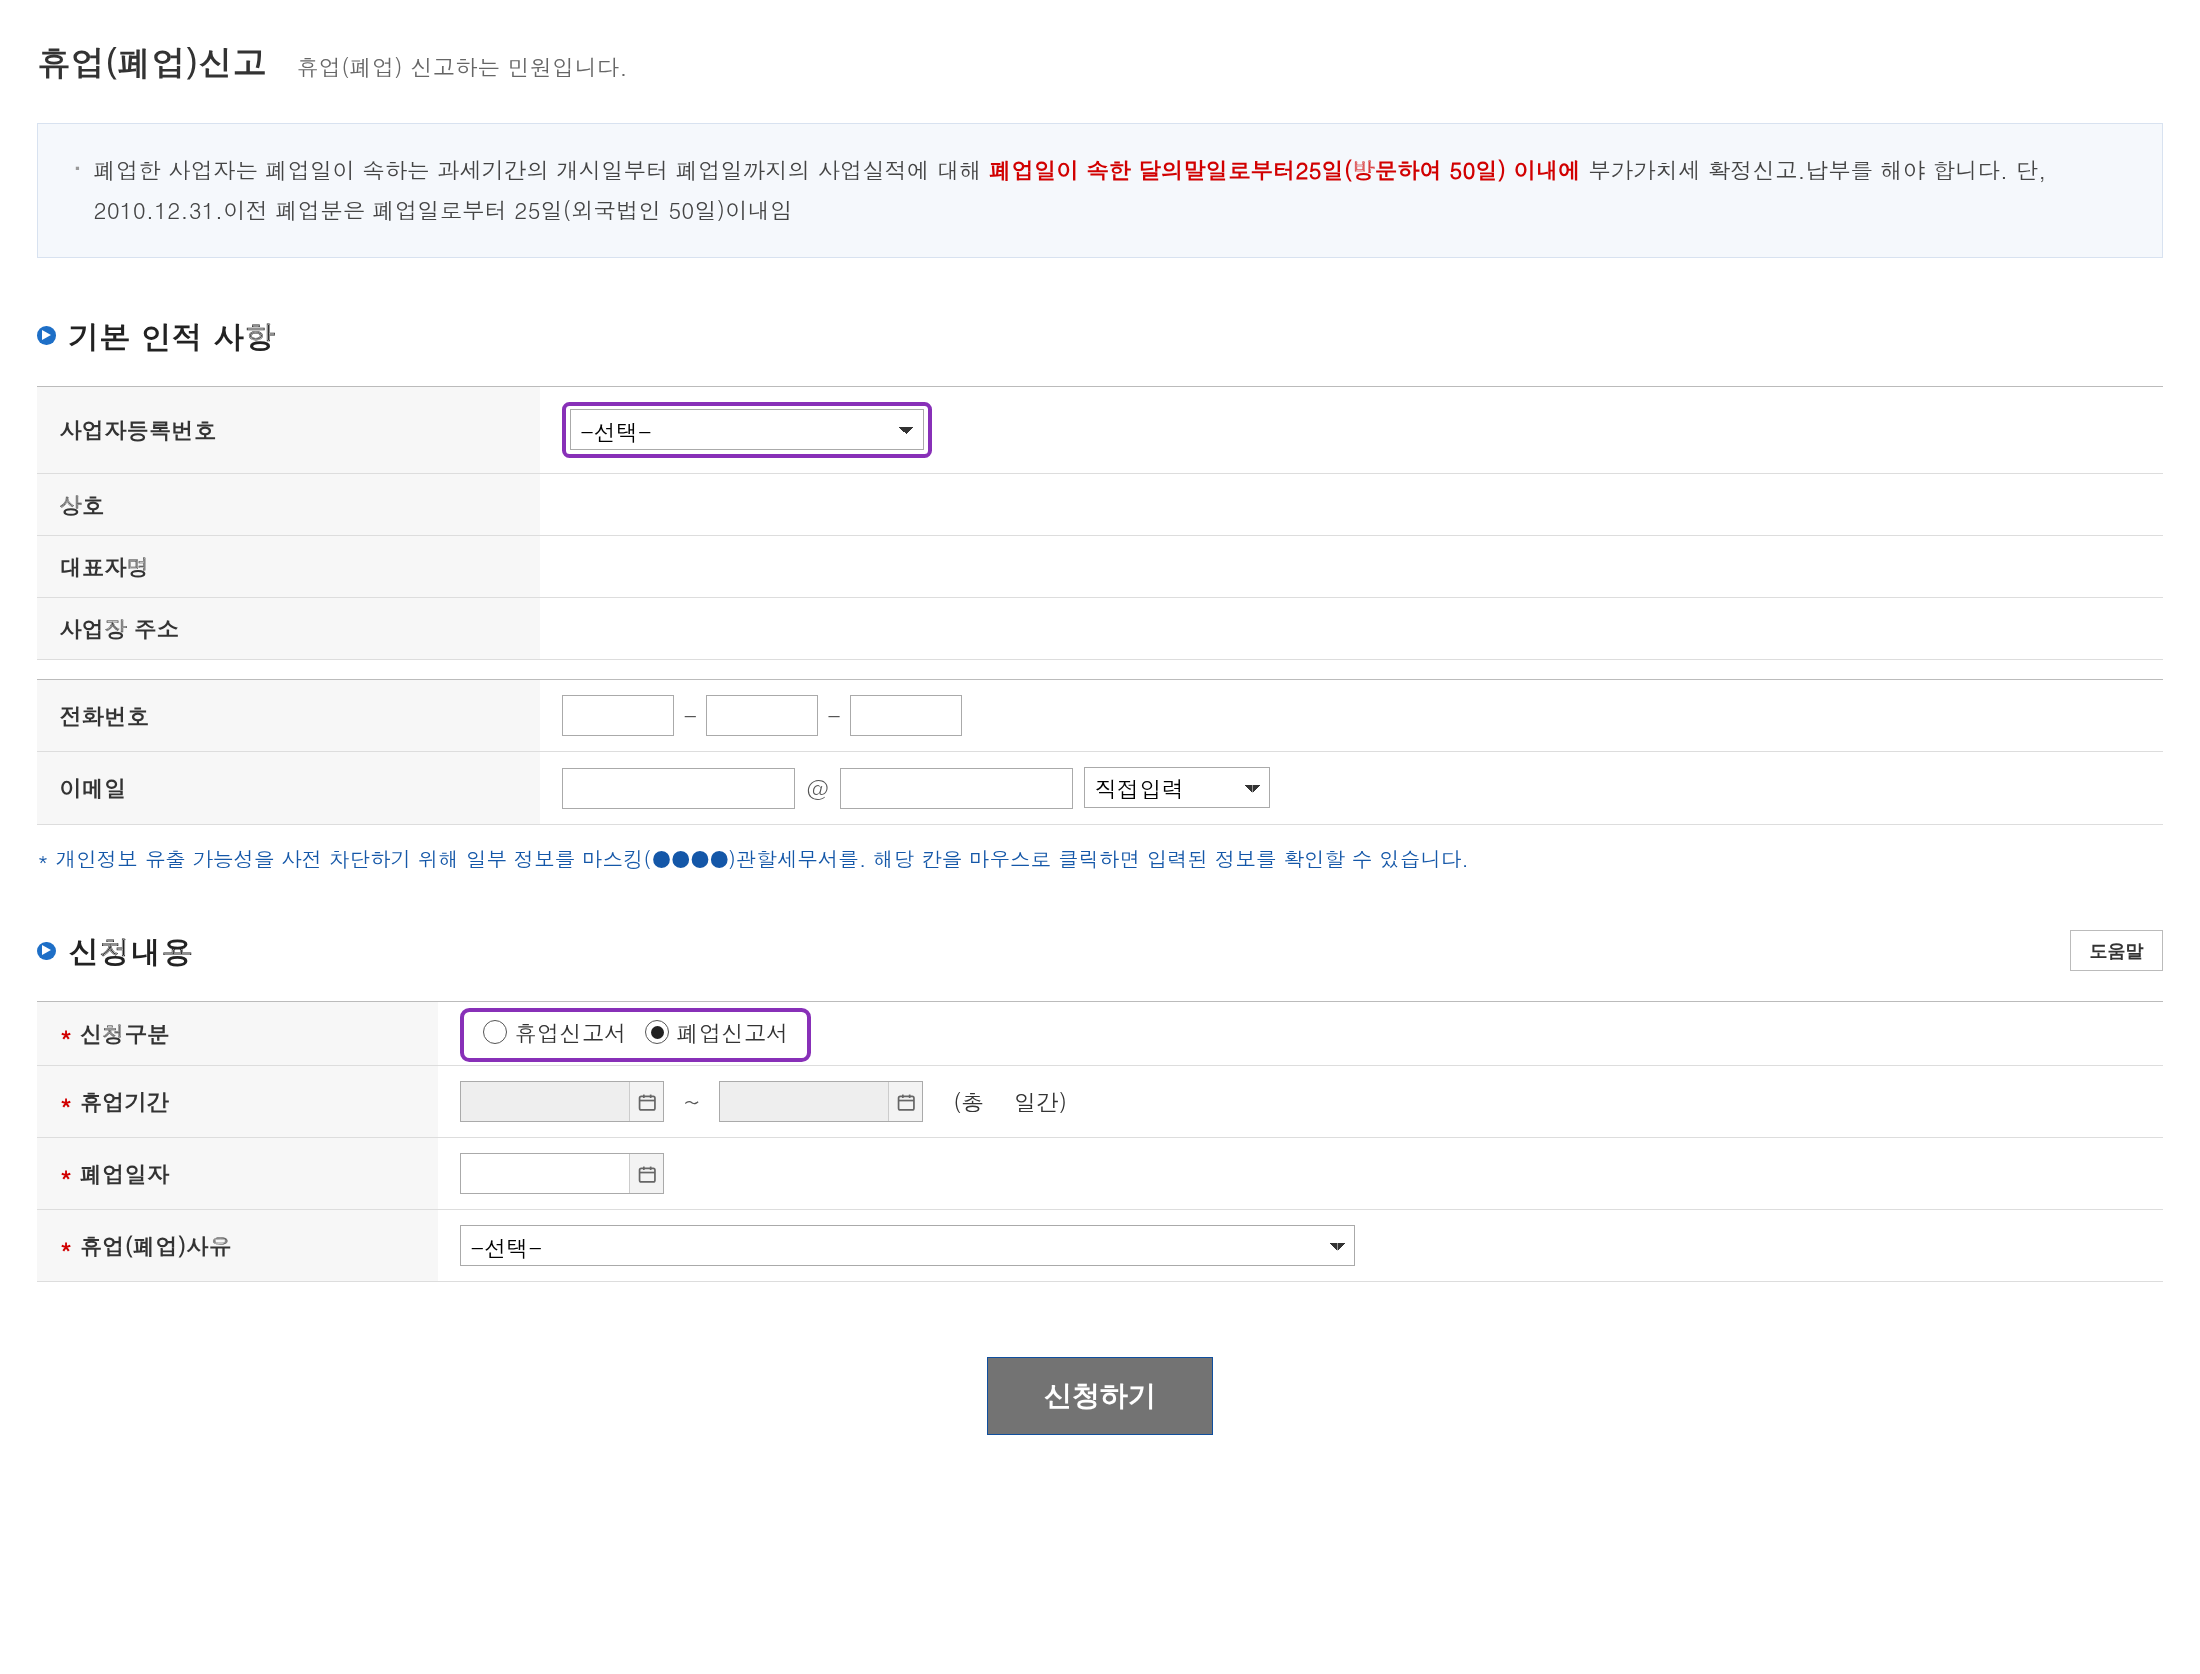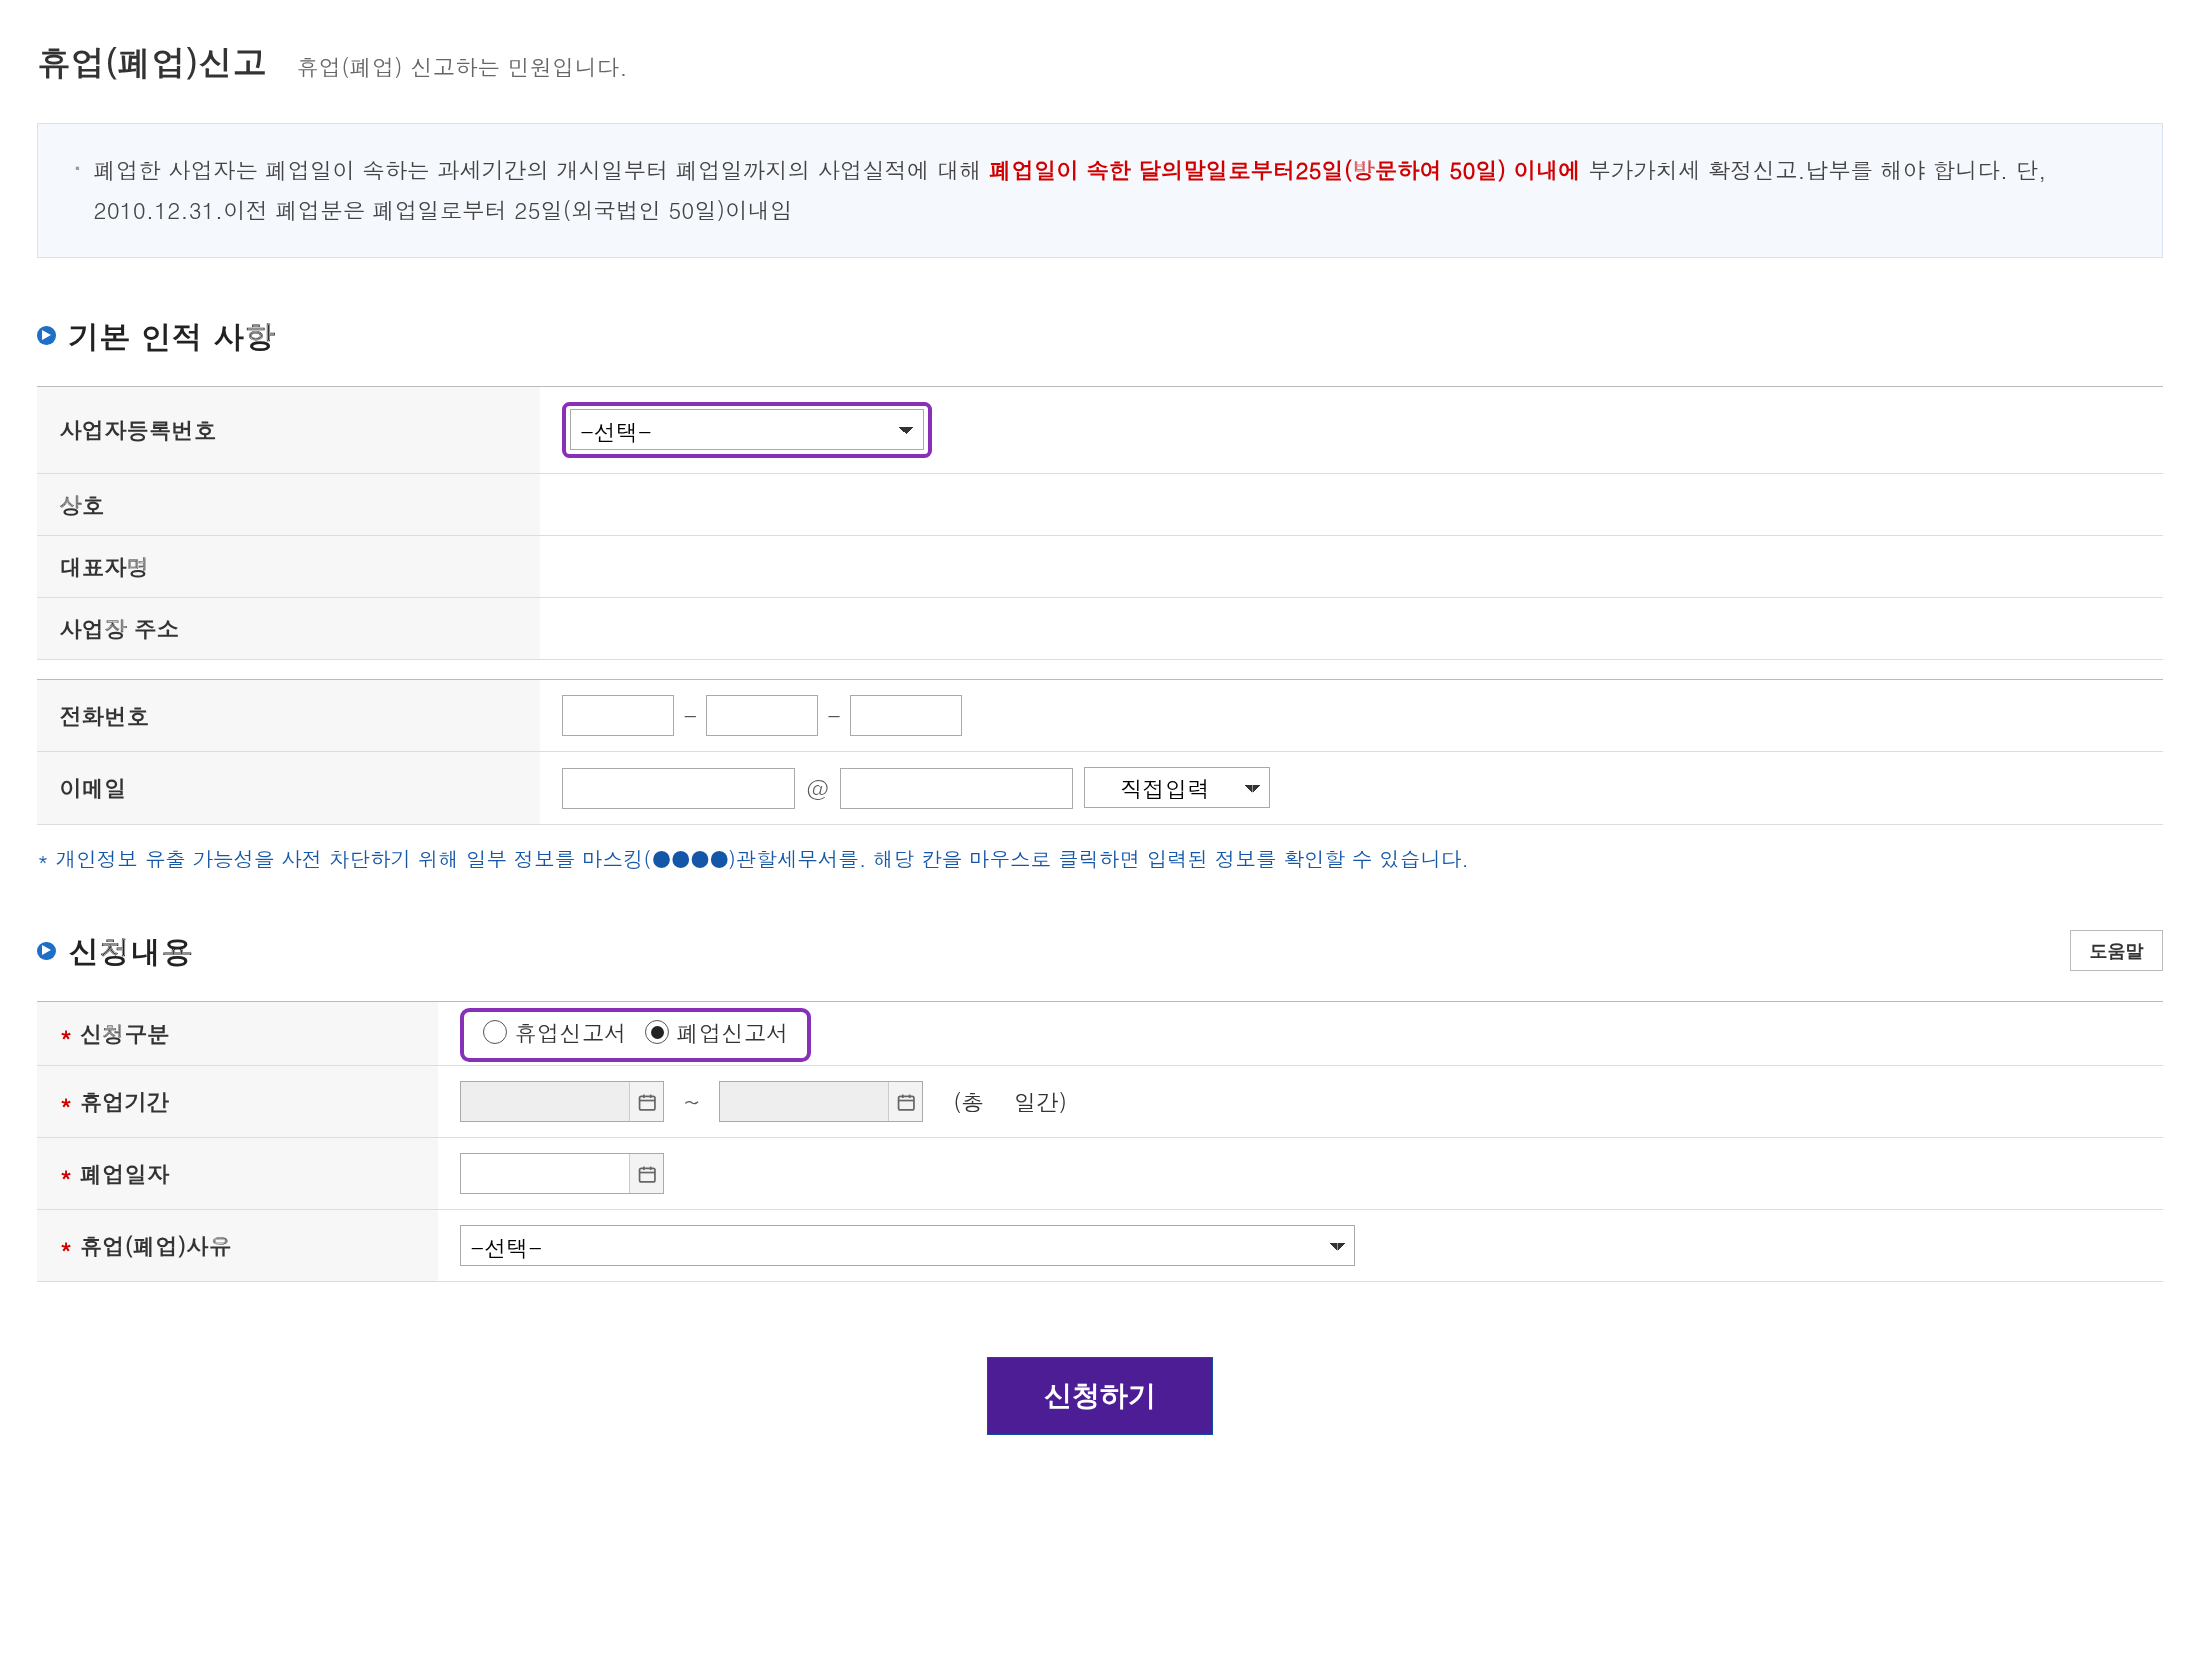--- a/index.html
+++ b/index.html
@@ -138,21 +138,21 @@
     display: inline-block;
   }
   .select-biz {
     width: 354px;
   }
   .phone-row input[type="text"] { width: 112px; }
   .phone-row select { width: 112px; }
   .phone-row .dash { margin: 0 9.3px; color: #555; }
   .email-row input[type="text"] { width: 233px; }
   .email-row .at { margin: 0 11.2px; color: #555; }
-  .email-row select { width: 186px; margin-left: 11.2px; text-align: center; }
+  .email-row select { width: 186px; margin-left: 11.2px; }
   .info-note {
     color: #1457a8;
     font-size: 20.5px;
     margin: 11.2px 0 56px 0;
   }
   .help-btn {
     border: 0.9px solid #bbb;
     background: #fff;
     padding: 7.5px 18.6px;
     font-size: 18px;
@@ -214,21 +214,21 @@
   }
   .cal-svg { width: 20.5px; height: 20.5px; }
   .tilde { margin: 0 11.2px; color: #555; }
   .days-total { margin-left: 22.4px; color: #333; }
   .reason-select { width: 895px; }
   .submit-wrap {
     text-align: center;
     margin-top: 75px;
   }
   .submit-btn {
-    background: #4c1d95;
+    background: #737373;
     color: #fff;
     border: 0.9px solid #0f4f9e;
     font-size: 28px;
     font-weight: bold;
     padding: 18.6px 56px;
     cursor: pointer;
   }
   .masked-dots {
     letter-spacing: 1.9px;
     font-weight: bold;

